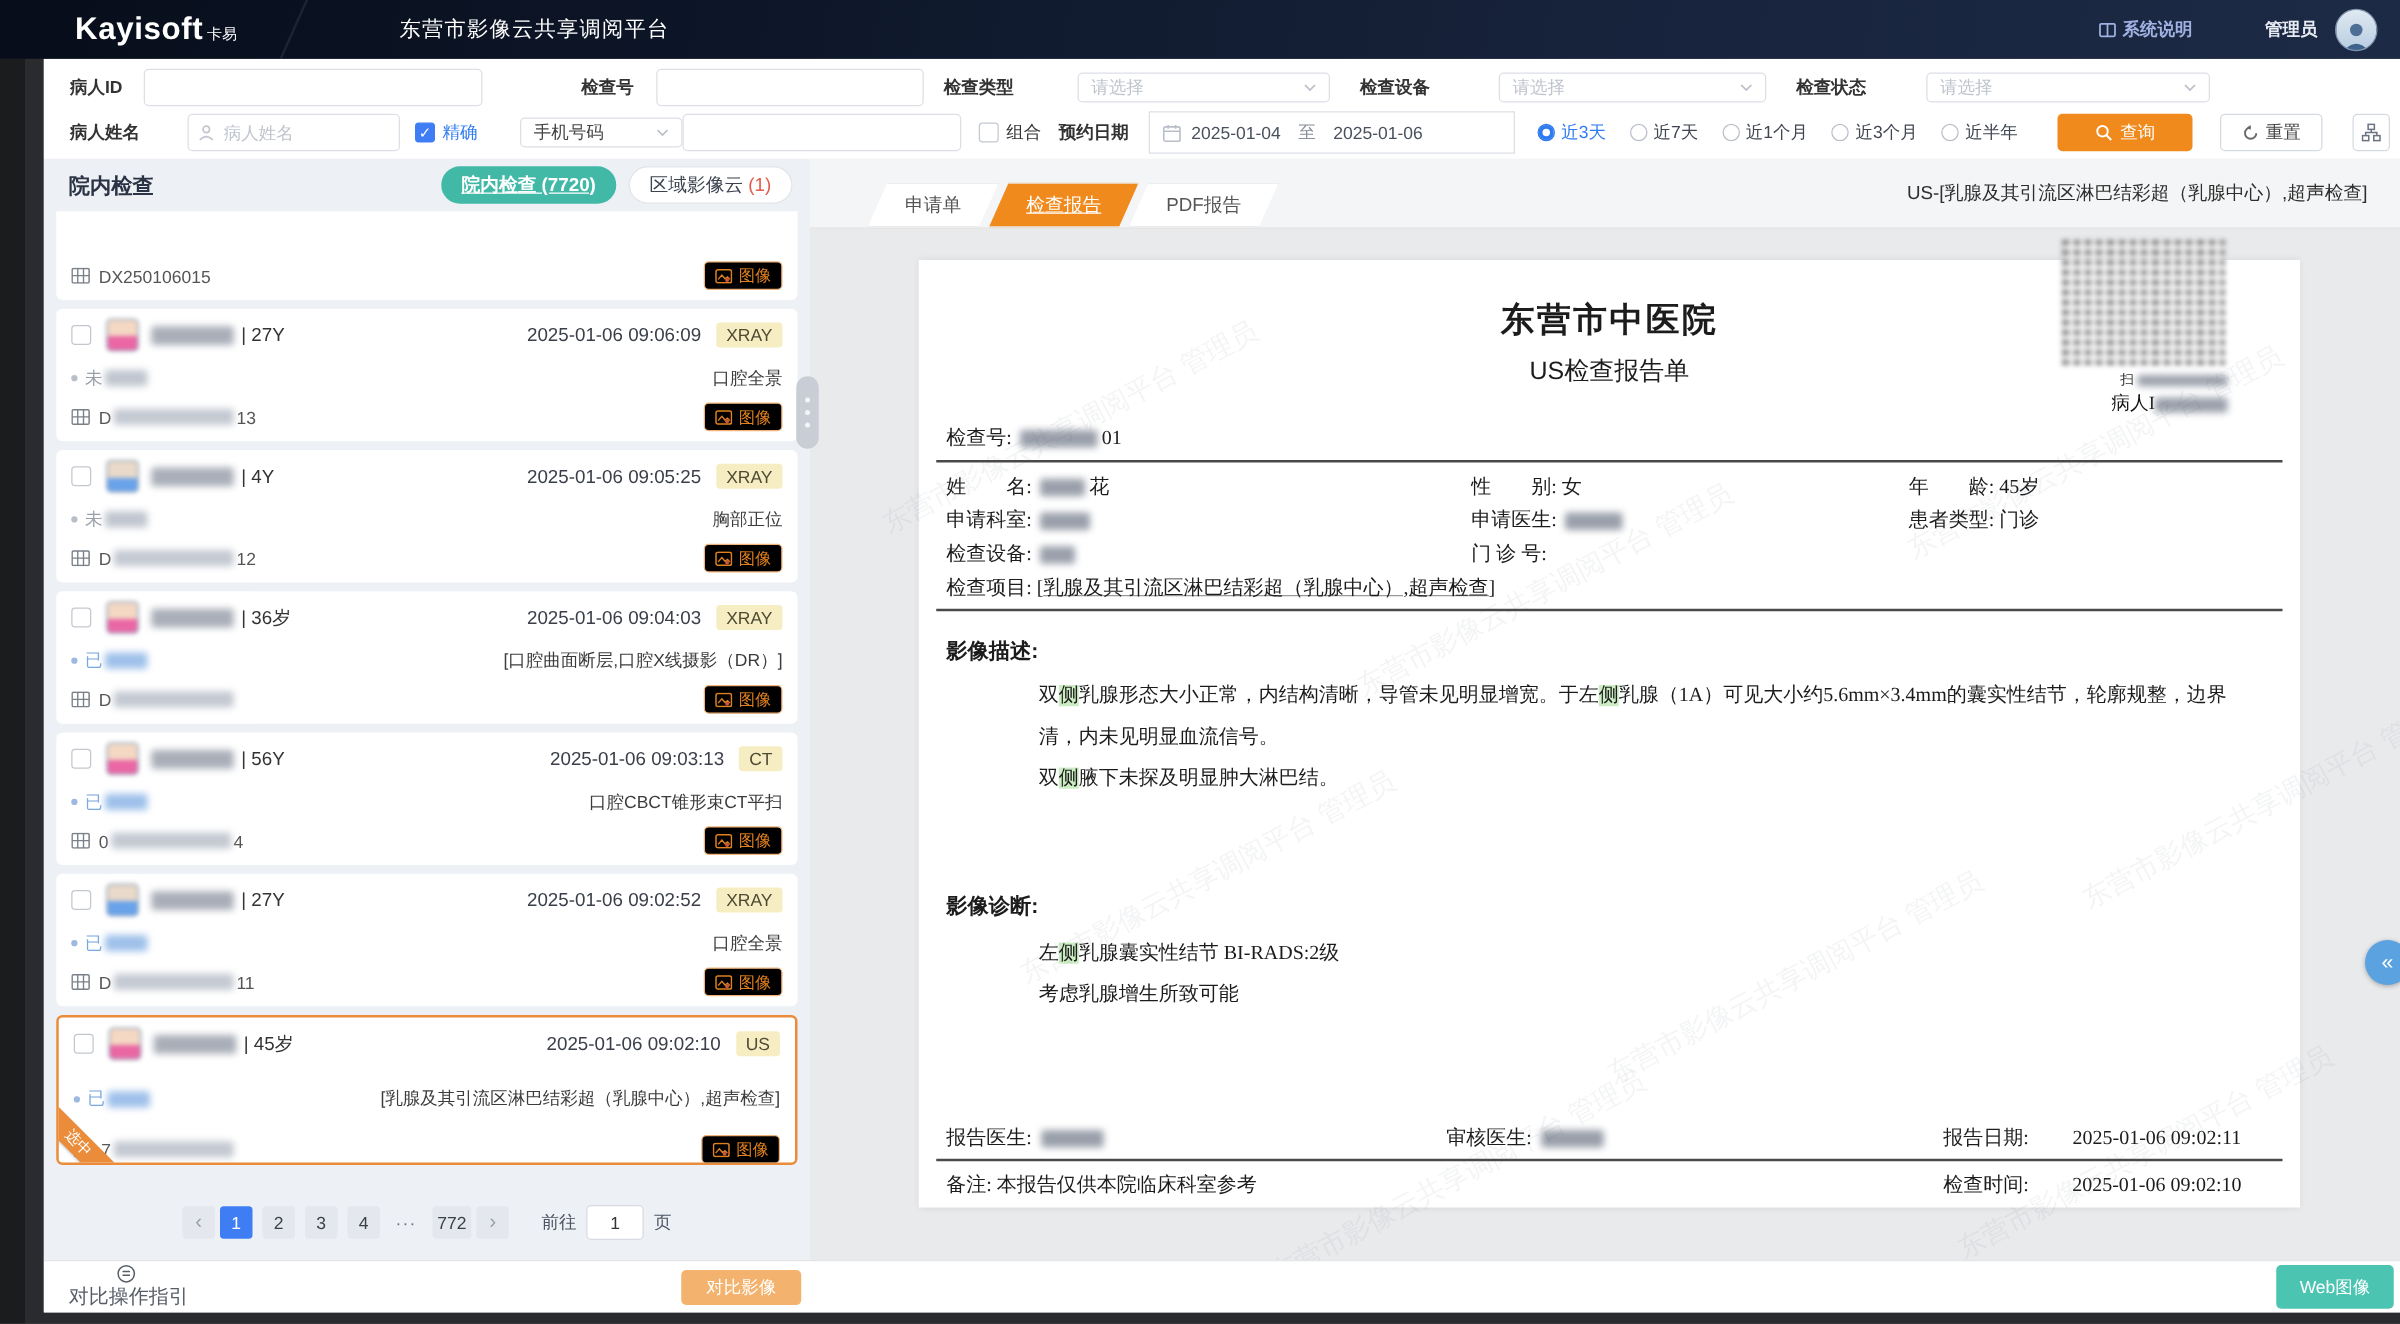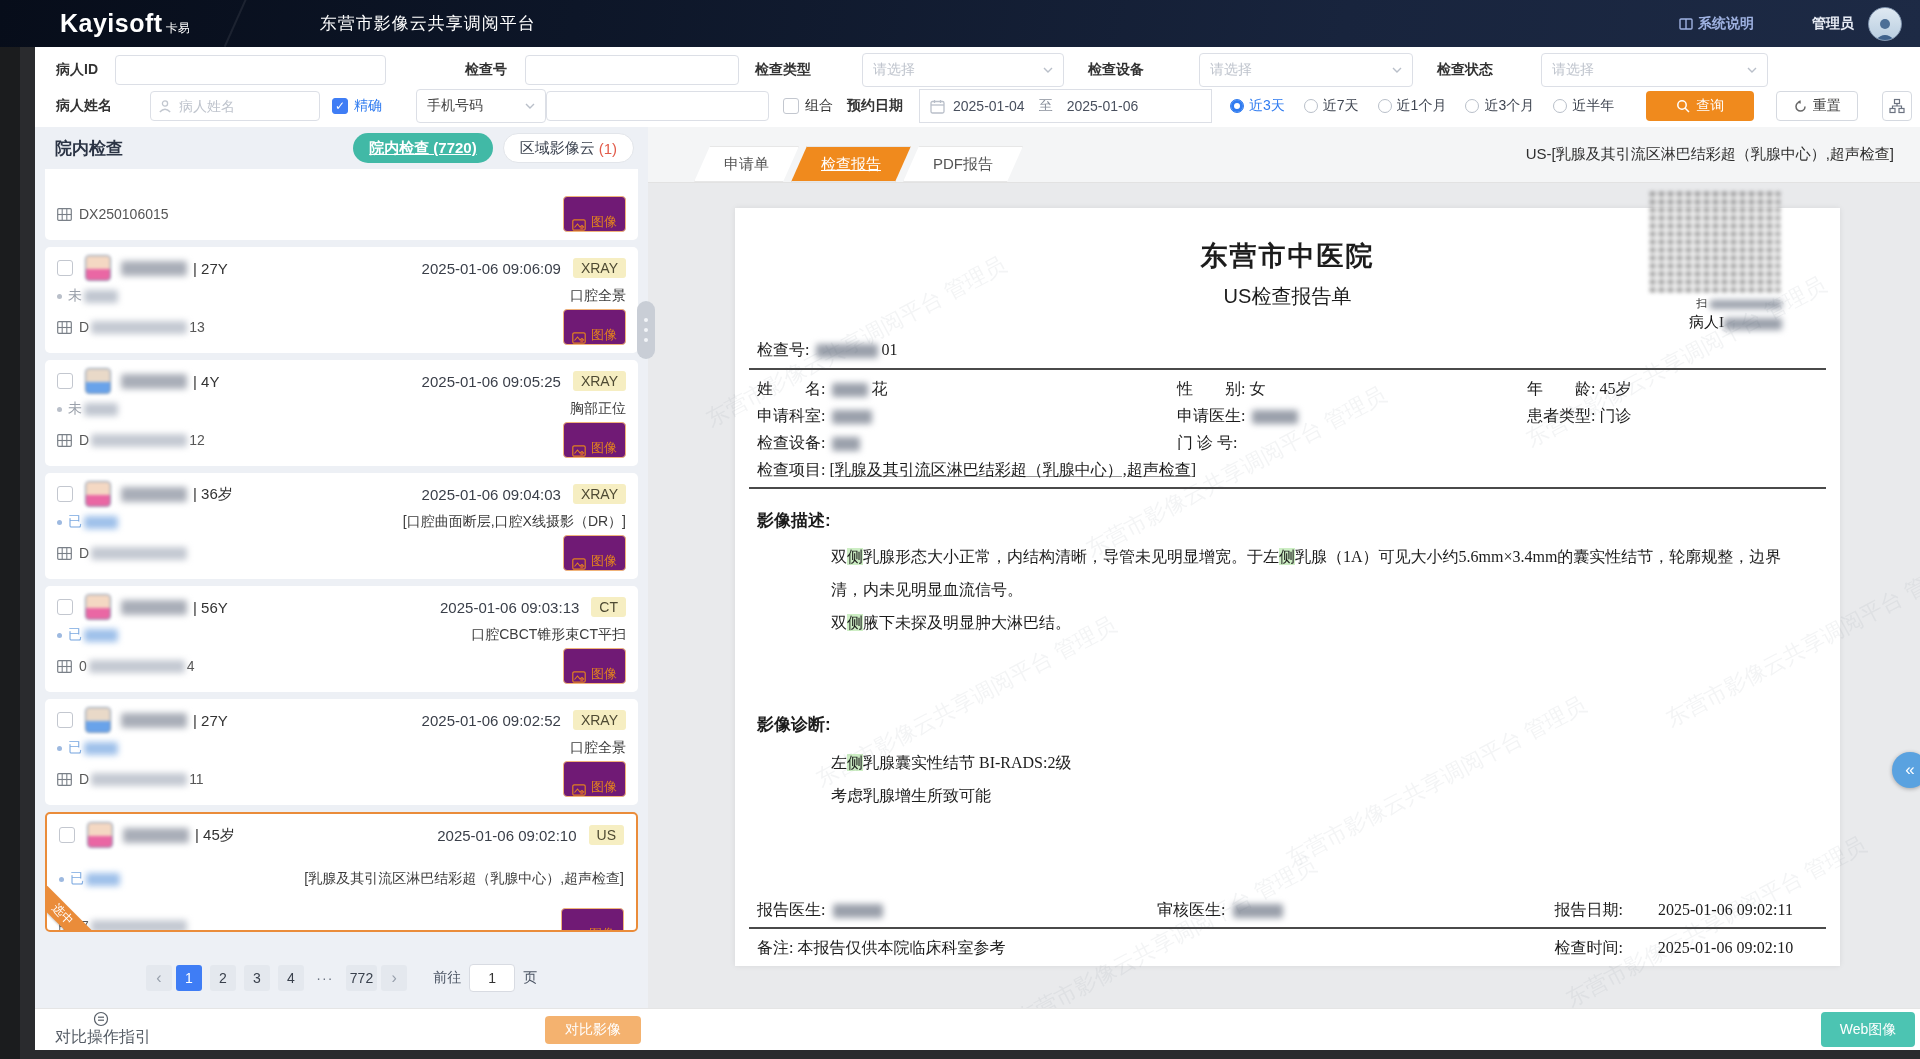--- a/index.html
+++ b/index.html
@@ -24,21 +24,21 @@
   
   .app{position:absolute;left:35px;top:47px;width:1885px;height:1003px;background:#fff;overflow:hidden;}
 
   
   .filter-area{position:absolute;left:0;top:0;width:1885px;height:80px;background:#fff;}
   .frow{position:absolute;left:0;display:flex;align-items:center;width:1885px;height:30px;}
   .frow1{top:8px;} .frow2{top:44px;}
   .flabel{font-size:14px;font-weight:bold;color:#333;white-space:nowrap;}
   .tinput{height:30px;border:1px solid #dcdfe6;border-radius:4px;background:#fff;font-size:14px;color:#333;padding:0 10px;outline:none;}
   .tinput::placeholder{color:#bfc4cd;}
-  .fselect{height:34px;border:1px solid #dcdfe6;border-radius:4px;background:#fff;display:flex;align-items:center;padding:0 10px;cursor:pointer;}
+  .fselect{height:24px;border:1px solid #dcdfe6;border-radius:4px;background:#fff;display:flex;align-items:center;padding:0 10px;cursor:pointer;}
   .fselect .ph{color:#bfc4cd;font-size:14px;flex:1;}
   .chev{width:10px;height:10px;flex:0 0 auto;}
   .cbx{width:16px;height:16px;border:1px solid #c3c7cf;border-radius:3px;background:#fff;display:inline-flex;align-items:center;justify-content:center;cursor:pointer;flex:0 0 auto;}
   .cbx.checked{background:#3f7df5;border-color:#3f7df5;color:#fff;font-size:12px;line-height:1;}
   .namebox{position:relative;display:flex;align-items:center;}
   .namebox svg{position:absolute;left:8px;}
   .namebox input{padding-left:28px;}
   .datebox{height:34px;border:1px solid #dcdfe6;border-radius:0;display:flex;align-items:center;padding:0 10px;font-size:14px;color:#49505e;cursor:pointer;}
   .datebox .sep{color:#8a909c;margin:0 14px;}
   .datebox svg{margin-right:8px;}
@@ -86,21 +86,21 @@
   .status .dot{width:5px;height:5px;border-radius:50%;background:#b9bfc9;margin-right:6px;}
   .status .stx{font-weight:normal;}
   .status .sblur{width:34px;height:13px;margin-left:2px;background:#c0c6d0;}
   .status.done{color:var(--c-status_blue,#7aa8e0);}
   .status.done .dot{background:#9db9e0;}
   .status.done .sblur{background:#9ec0ea;}
   .desc{margin-left:auto;font-size:14px;color:#3c3c3c;text-align:right;white-space:nowrap;overflow:hidden;}
   .eid{display:flex;align-items:center;font-size:14px;color:#555;}
   .eid svg{margin-right:7px;}
   .idblur{width:96px;height:13px;background:#c4c9d2;margin:0 2px;}
-  .imgbtn{margin-left:auto;height:36px;border:1px solid #f0b37a;background:#701a75;color:#e0801f;border-radius:4px;font-size:13px;display:inline-flex;align-items:flex-end;padding:0 8px;cursor:pointer;}
+  .imgbtn{margin-left:auto;height:23px;border:1px solid #f0b37a;background:#000000;color:#e0801f;border-radius:4px;font-size:13px;display:inline-flex;align-items:center;padding:0 8px;cursor:pointer;}
   .imgbtn svg{margin-right:5px;}
   .ribbon{position:absolute;left:-2px;bottom:-2px;width:60px;height:60px;overflow:hidden;pointer-events:none;}
   .ribbon-band{position:absolute;display:block;width:95px;text-align:center;background:var(--c-selected_orange,#ea8c3a);color:#fff;font-size:12px;line-height:19px;transform:rotate(45deg);left:-30px;bottom:8px;box-shadow:0 1px 2px rgba(0,0,0,.2);}
   .pagination{position:absolute;left:0;bottom:16px;width:613px;display:flex;align-items:center;justify-content:center;}
   .pgchev{width:26px;height:26px;display:inline-flex;align-items:center;justify-content:center;color:#98a0ac;font-size:16px;cursor:pointer;background:#e4e8ee;border-radius:3px;}
   .pgbox{min-width:26px;height:26px;margin:0 4px;padding:0 4px;display:inline-flex;align-items:center;justify-content:center;background:#e4e8ee;border-radius:3px;font-size:14px;color:#39404c;cursor:pointer;}
   .pgbox.active{background:var(--c-primary_blue,#3f7df5);color:#fff;}
   .pgbox.dots{background:transparent;color:#6b7280;letter-spacing:1px;}
   .goto{display:flex;align-items:center;margin-left:26px;font-size:14px;color:#4b5463;}
   .goto input{width:46px;height:28px;border:1px solid #d8dbe2;border-radius:4px;text-align:center;font-size:14px;color:#333;margin:0 8px;outline:none;background:#fff;}

